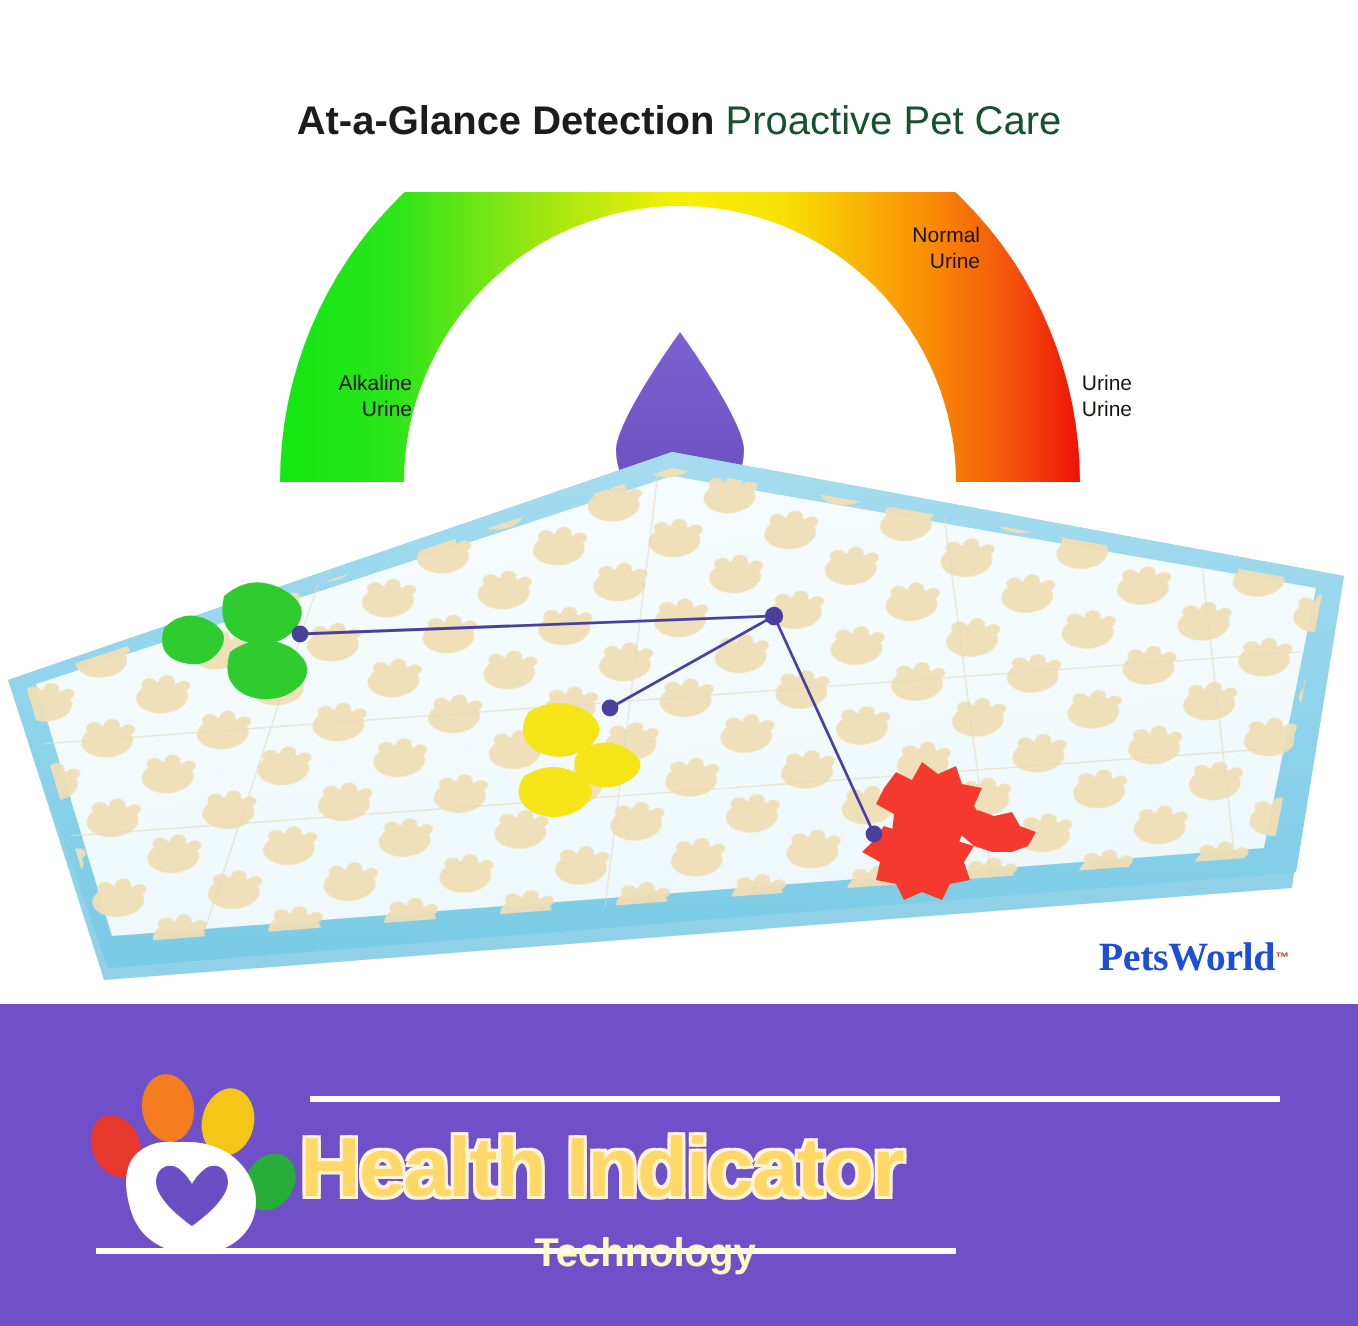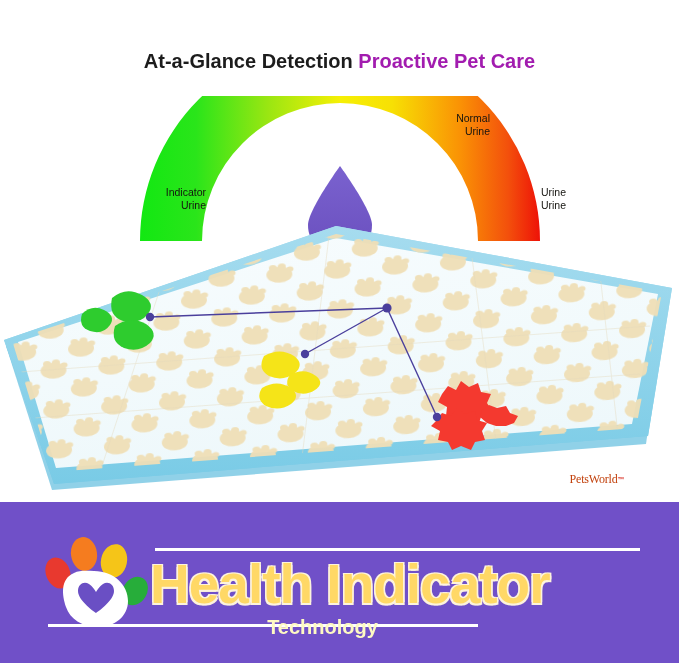--- a/index.html
+++ b/index.html
@@ -21,21 +21,21 @@
     color:#6a4fc4;
     line-height:40px;
     white-space:nowrap;
   }
   .subtitle{
     position:absolute;left:0;top:48px;width:679px;
     text-align:center;
     font-size:20px;color:#1c1c1c;line-height:26px;white-space:nowrap;
   }
   .subtitle .b{font-weight:bold;}
-  .subtitle .n{font-weight:bold;color:#a21caf;}
+  .subtitle .n{font-weight:normal;color:#14532d;}
 
   
   .gauge{position:absolute;left:100px;top:96px;width:480px;height:150px;}
   .gauge svg{display:block;}
   .gauge-label{
     position:absolute;text-align:right;font-size:10.5px;line-height:12.5px;
     color:#15140f;font-weight:normal;
   }
   .lbl-normal{left:290px;top:16px;width:100px;}
   .lbl-alkaline{left:20px;top:90px;width:86px;}
@@ -45,41 +45,41 @@
   .pad-wrap{position:absolute;left:0;top:222px;width:679px;height:278px;}
   .pad-wrap svg{display:block;}
 
   
   .petsworld{
     position:absolute;left:531px;top:466px;width:132px;height:26px;
     background:#ffffff;border-radius:13px;
     display:flex;align-items:center;justify-content:center;
   }
   .petsworld .pw-text{
-    font-size:12px;font-weight:normal;color:#c2410c;
+    font-size:20px;font-weight:bold;color:#1d4ed8;
     font-family:"Liberation Serif", serif;letter-spacing:-0.2px;
     text-shadow:0.5px 0.5px 0 #fff;
   }
   .petsworld .pw-tm{font-size:7px;vertical-align:super;color:#d93025;font-weight:bold;}
 
   
   .banner{
     position:absolute;left:0;top:502px;width:679px;height:161px;
     background:#7050c8;
   }
   .banner-logo{position:absolute;left:44px;top:27px;width:106px;height:106px;}
   .rule-top{
     position:absolute;left:155px;top:46px;width:485px;height:3px;background:#ffffff;
   }
   .rule-bot{
     position:absolute;left:48px;top:122px;width:430px;height:3px;background:#ffffff;
   }
   .hi-text{
     position:absolute;left:150px;top:47px;width:500px;height:70px;
-    font-size:55px;font-weight:bold;color:#ffd866;
+    font-size:42px;font-weight:bold;color:#ffd866;
     letter-spacing:-1px;line-height:70px;white-space:nowrap;
     text-shadow:
       -1.5px -1.5px 0 #fdf3dd,
        1.5px -1.5px 0 #fdf3dd,
       -1.5px  1.5px 0 #fdf3dd,
        1.5px  1.5px 0 #fdf3dd,
        0 0 1px #fdf3dd;
   }
   .tech-text{
     position:absolute;left:0;top:114px;width:645px;
@@ -128,21 +128,21 @@
                C 240 70 208 114 208 129
                C 208 147 222 159 240 159
                C 258 159 272 147 272 129
                C 272 114 240 70 240 70 Z" fill="url(#dropgrad)"></path>
     </svg>
     <div class="gauge-label lbl-normal">
       <div>Normal</div>
       <div>Urine</div>
     </div>
     <div class="gauge-label lbl-alkaline">
-      <div>Indicator</div>
+      <div>Alkaline</div>
       <div>Urine</div>
     </div>
     <div class="gauge-label lbl-acidic">
       <div>Urine</div>
       <div>Urine</div>
     </div>
   </div>
 
   <div class="pad-wrap">
     <svg width="679" height="278" viewBox="0 0 679 278">

